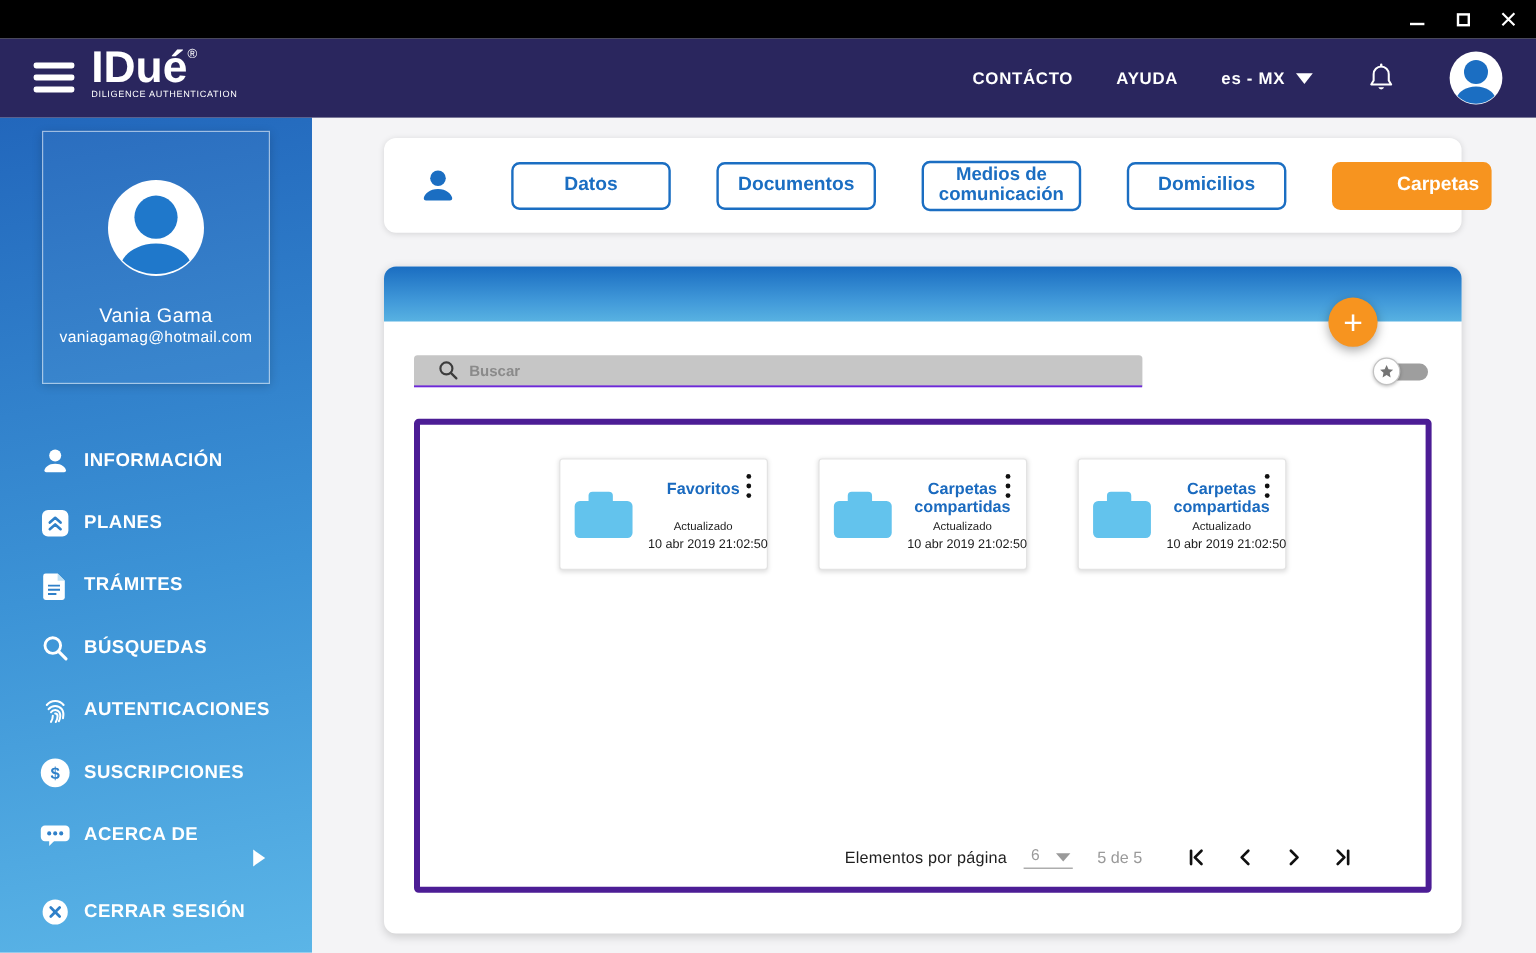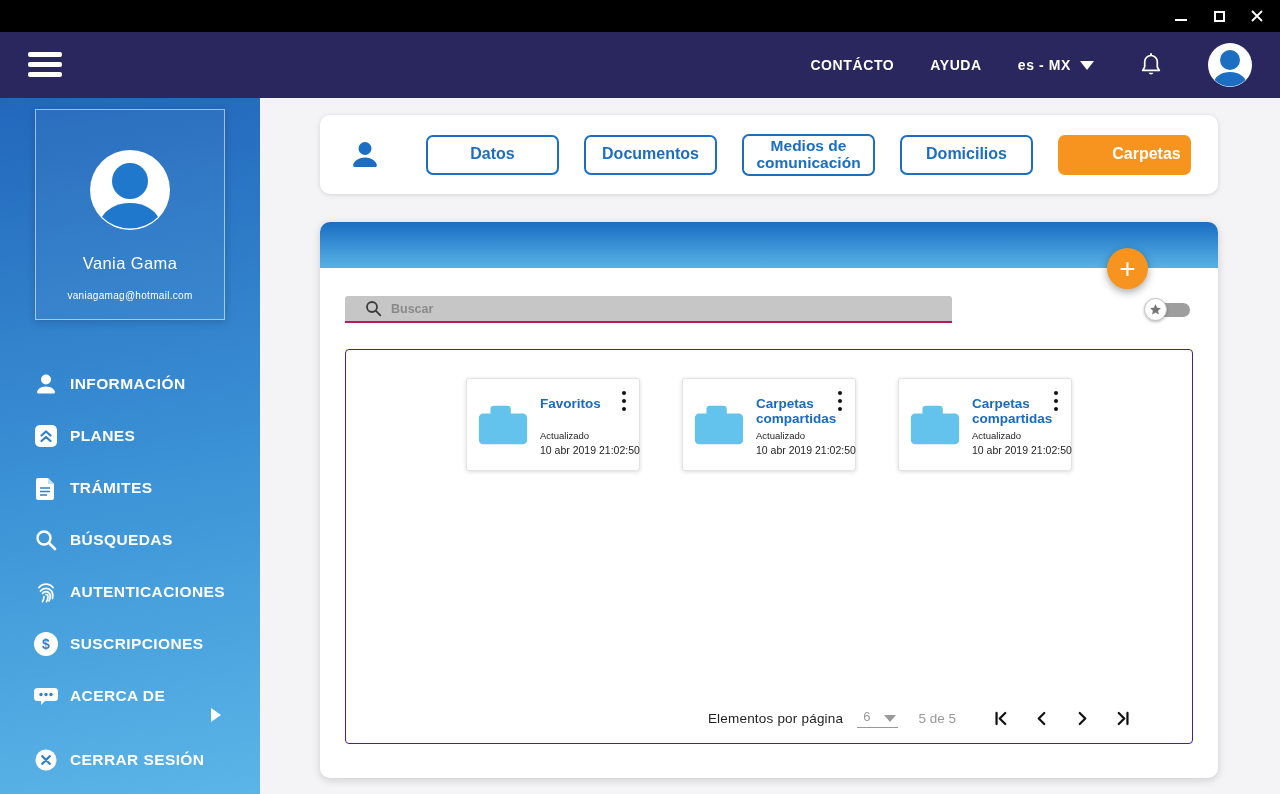--- a/index.html
+++ b/index.html
@@ -28,54 +28,54 @@
   .lang .tri { width:0; height:0; border-left:7px solid transparent; border-right:7px solid transparent; border-top:9px solid #fff; }
   .bell { cursor:pointer; display:flex; }
   .avatar { width:44px; height:44px; border-radius:50%; background:#fff; overflow:hidden; position:relative; cursor:pointer; }
   .avatar svg, .avatar-big svg { position:absolute; left:0; top:0; }
 
   
   .sidebar { position:absolute; top:98px; left:0; width:260px; height:696px; background:linear-gradient(170deg,#2267bc 0%, #3c93d6 55%, #5bb5e7 100%); z-index:20; }
   .profile-card { position:absolute; left:35px; top:11px; width:190px; height:211px; border:1px solid rgba(255,255,255,0.55); background:rgba(255,255,255,0.04); box-shadow:0 2px 8px rgba(0,0,0,0.18); text-align:center; }
   .avatar-big { width:80px; height:80px; border-radius:50%; background:#fff; overflow:hidden; position:relative; margin:40px auto 0; }
   .profile-name { color:#fff; font-size:16.5px; margin-top:24px; letter-spacing:0.4px; }
-  .profile-email { color:#fff; font-size:10px; margin-top:17px; letter-spacing:0.3px; }
+  .profile-email { color:#fff; font-size:13px; letter-spacing:0.3px; }
 
   .menu { position:absolute; left:0; top:260px; width:260px; }
   .menu-item { height:52px; display:flex; align-items:center; padding-left:33px; cursor:pointer; }
   .menu-item.last { margin-top:12px; }
   .mi-icon { width:26px; height:26px; margin-right:11px; display:flex; align-items:center; justify-content:center; flex:none; }
   .mi-label { color:#fff; font-weight:bold; font-size:15.5px; letter-spacing:0.4px; white-space:nowrap; }
   .icon-circle { width:24px; height:24px; border-radius:50%; background:#fff; color:#2f80c9; font-weight:bold; font-size:14px; display:flex; align-items:center; justify-content:center; }
   .submenu-arrow { position:absolute; left:211px; top:610px; width:0; height:0; border-top:7px solid transparent; border-bottom:7px solid transparent; border-left:10px solid #fff; cursor:pointer; }
 
   
   .main { position:absolute; left:260px; top:98px; width:1020px; height:696px; background:#f4f4f6; }
 
   .tabbar { position:absolute; left:60px; top:17px; width:898px; height:79px; background:#fff; border-radius:10px; box-shadow:0 1px 5px rgba(0,0,0,0.13); display:flex; align-items:center; }
   .tab-person { margin-left:31px; display:flex; flex:none; }
-  .tab-buttons { display:flex; gap:25px; margin-left:47px; align-items:center; }
+  .tab-buttons { display:flex; gap:38px; margin-left:47px; align-items:center; }
   .tab-btn { width:133px; height:40px; border:2px solid #1b6ec2; border-radius:7px; background:#fff; color:#1b6ec2; font-weight:bold; font-size:16px; display:flex; align-items:center; justify-content:center; text-align:center; line-height:1.05; cursor:pointer; font-family:"Liberation Sans", sans-serif; }
   .tab-btn.two-line { font-size:15.5px; height:42px; }
   .tab-btn.active { background:#f7941f; border-color:#f7941f; color:#fff;padding-left:44px; }
 
   .panel { position:absolute; left:60px; top:124px; width:898px; height:556px; background:#fff; border-radius:10px; box-shadow:0 2px 8px rgba(0,0,0,0.16); }
   .panel-header { position:absolute; left:0; top:0; width:898px; height:46px; border-radius:10px 10px 0 0; background:linear-gradient(180deg,#1a6dc1 0%, #3f97d8 60%, #58b2e2 100%); }
   .add-btn { position:absolute; top:26px; right:70px; width:41px; height:41px; border-radius:50%; background:#f7941f; box-shadow:0 3px 9px rgba(0,0,0,0.35); color:#fff; font-size:28px; font-weight:300; display:flex; align-items:center; justify-content:center; cursor:pointer; z-index:5; line-height:1; }
 
-  .search-box { position:absolute; left:25px; top:74px; width:607px; height:27px; background:#c6c6c6; border-radius:3px 3px 0 0; border-bottom:2px solid #be185d; display:flex; align-items:center; }
+  .search-box { position:absolute; left:25px; top:74px; width:607px; height:27px; background:#c6c6c6; border-radius:3px 3px 0 0; border-bottom:2px solid #6d28d9; display:flex; align-items:center; }
   .search-box svg { margin-left:20px; flex:none; }
   .search-box input { flex:1; background:transparent; border:none; outline:none; font-family:"Liberation Sans", sans-serif; font-size:12.5px; font-weight:bold; color:#555; margin-left:9px; }
   .search-box input::placeholder { color:#8a8a8a; opacity:1; }
 
   .fav-toggle { position:absolute; right:28px; top:76px; width:46px; height:24px; cursor:pointer; }
   .fav-track { position:absolute; left:10px; top:5px; width:36px; height:14px; background:#9e9e9e; border-radius:7px; }
   .fav-thumb { position:absolute; left:0; top:0; width:23px; height:23px; border-radius:50%; background:#fff; border:1px solid #c2c2c2; box-shadow:0 1px 3px rgba(0,0,0,0.25); display:flex; align-items:center; justify-content:center; }
 
-  .inner-box { position:absolute; left:25px; top:127px; width:848px; height:395px; border:1px solid #4c1d95; border-radius:4px; }
+  .inner-box { position:absolute; left:25px; top:127px; width:848px; height:395px; border:5px solid #4c1d95; border-radius:4px;text-align:center; }
   .cards { display:flex; justify-content:center; gap:42px; padding-top:28px; }
   .folder-card { width:174px; height:93px; background:#fff; border:1px solid #e3e3e3; border-radius:3px; box-shadow:0 1px 4px rgba(0,0,0,0.14); position:relative; cursor:pointer; }
   .folder-card svg.folder { position:absolute; left:9px; top:23px; }
   .fc-text { position:absolute; left:73px; top:17px; width:92px; }
   .fc-title { color:#1a6abf; font-weight:bold; font-size:13.5px; line-height:1.12; min-height:31px; }
   .fc-updated { font-size:9.5px; color:#1d1d1d; margin-top:3px; }
   .fc-date { font-size:10.5px; color:#1d1d1d; margin-top:3px; white-space:nowrap; }
   .kebab { position:absolute; right:10px; top:9px; padding:2px; cursor:pointer; }
 
   .pagination { position:absolute; right:58px; bottom:14px; display:flex; align-items:center; }
@@ -105,20 +105,24 @@
     </span>
   </div>
 </div>
 
 <div class="header">
   <div class="hamburger">
       <i></i>
       <i></i>
       <i></i>
     </div>
+  <div class="logo">
+    <div><span class="brand">IDué</span><span class="reg">®</span></div>
+    <div class="tagline">DILIGENCE AUTHENTICATION</div>
+  </div>
   <div class="header-nav">
     <span class="header-link">CONTÁCTO</span>
     <span class="hsp36"></span>
     <span class="header-link">AYUDA</span>
     <span class="hsp36"></span>
     <span class="lang">
       <span class="header-link">es - MX</span>
       <span class="tri"></span>
     </span>
     <span class="hsp44"></span>

